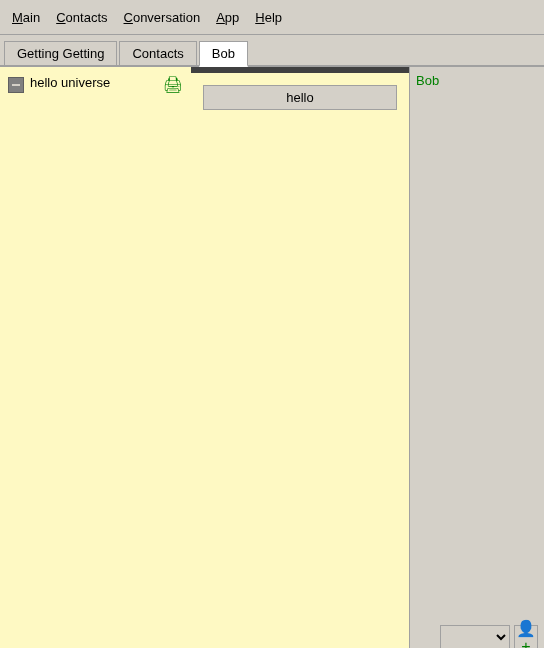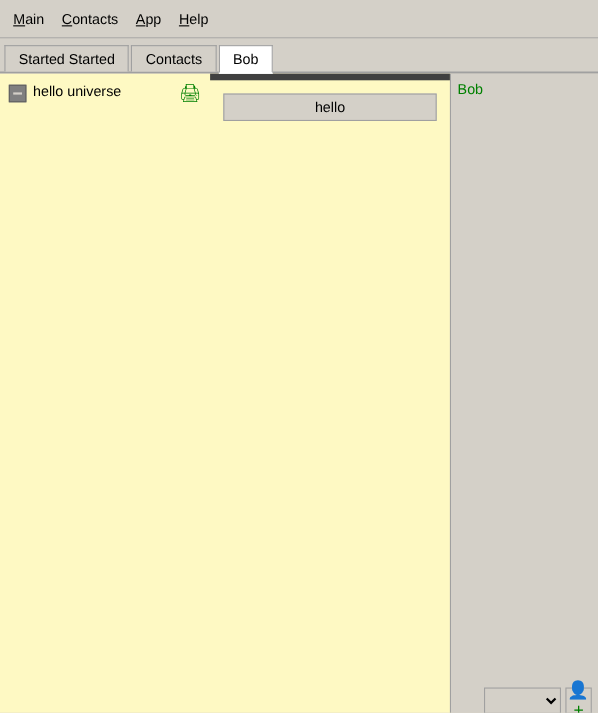--- a/index.html
+++ b/index.html
@@ -201,29 +201,32 @@
 <body>
 
 <div class="menu-bar">
   <span class="menu-item">
     <span class="underline">M</span>ain
   </span>
   <span class="menu-item">
     <span class="underline">C</span>ontacts
   </span>
   <span class="menu-item">
+    <span class="underline">C</span>onversation
+  </span>
+  <span class="menu-item">
     <span class="underline">A</span>pp
   </span>
   <span class="menu-item">
     <span class="underline">H</span>elp
   </span>
 </div>
 
 <div class="tabs-bar">
-  <div class="tab">Started Started</div>
+  <div class="tab">Getting Getting</div>
   <div class="tab">Contacts</div>
   <div class="tab active">Bob</div>
 </div>
 
 <div class="main-content">
 
   <div class="left-panel">
 
     <div class="chat-area">
       <div class="message-row">

